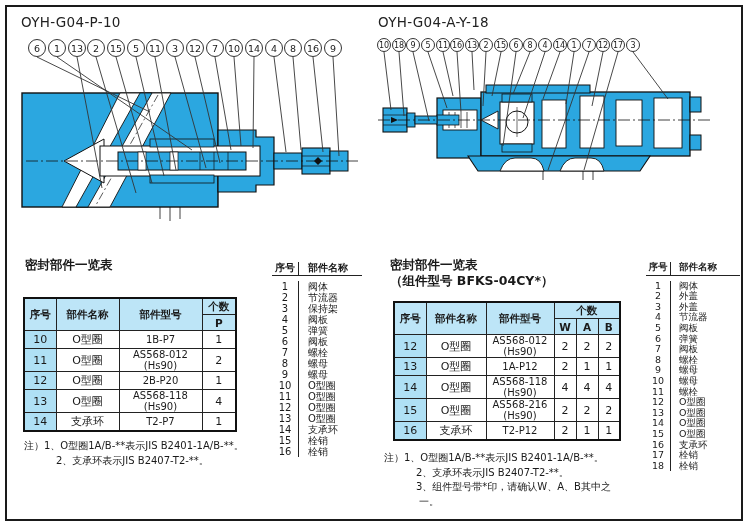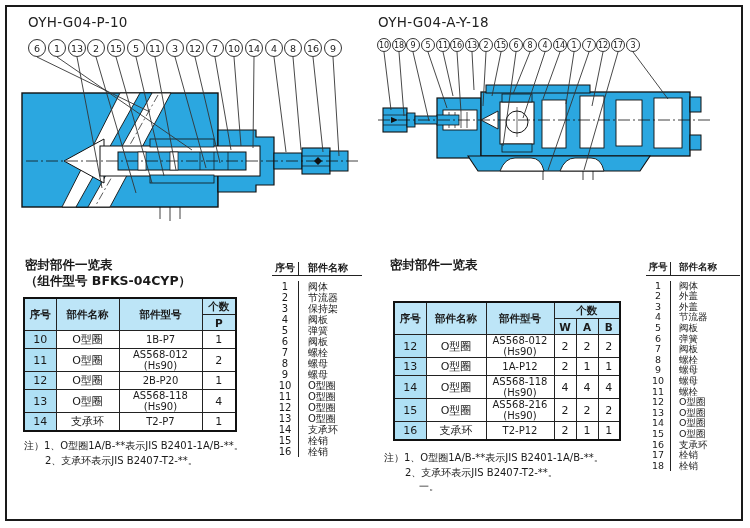--- a/index.html
+++ b/index.html
@@ -45,21 +45,21 @@
   .plist .phead{font-weight:bold;border-bottom:1.2px solid #222;margin-bottom:5px}
   .plist .phead .pname{padding-bottom:2px}
   .plist.middle{left:272px;top:262px;width:90px}
   .plist.rlist{left:646px;top:262px;width:94px;font-size:9.5px;line-height:10.6px}
   .plist.rlist .pno{width:24px}
   .plist.rlist .pname{padding-left:8px}
   
   .notes{position:absolute;z-index:2;font-size:10px;line-height:14.7px}
   .notes.lnotes{left:24px;top:439px}
   .notes.rnotes{left:384px;top:451px}
-  .notes .in1{margin-left:21px}
+  .notes .in1{margin-left:32px}
   .notes .in2{margin-left:35px}
 </style>
 </head>
 <body>
 
 <div class="page-border"></div>
 
 <svg class="drawings" width="750" height="528" viewBox="0 0 750 528">
 
   <g>
@@ -172,21 +172,21 @@
       <line x1="560" y1="52" x2="543" y2="99"></line>
       <line x1="574" y1="52" x2="566" y2="104"></line>
       <line x1="589" y1="52" x2="548" y2="170"></line>
       <line x1="603" y1="52" x2="592" y2="106"></line>
       <line x1="618" y1="52" x2="584" y2="170"></line>
       <line x1="633" y1="52" x2="668" y2="99"></line>
     </g>
   </g>
 </svg>
 
-<div class="dtitle" style="left:28px;top:14px">OYH-G04-P-10</div>
+<div class="dtitle" style="left:21px;top:14px">OYH-G04-P-10</div>
 <div class="dtitle" style="left:378px;top:14px">OYH-G04-A-Y-18</div>
 
 <span class="co l" style="left:28px">6</span>
 <span class="co l" style="left:48px">1</span>
 <span class="co l" style="left:68px">13</span>
 <span class="co l" style="left:87px">2</span>
 <span class="co l" style="left:107px">15</span>
 <span class="co l" style="left:127px">5</span>
 <span class="co l" style="left:146px">11</span>
 <span class="co l" style="left:166px">3</span>
@@ -213,21 +213,20 @@
 <span class="co r" style="left:538px">4</span>
 <span class="co r" style="left:553px">14</span>
 <span class="co r" style="left:567px">1</span>
 <span class="co r" style="left:582px">7</span>
 <span class="co r" style="left:596px">12</span>
 <span class="co r" style="left:611px">17</span>
 <span class="co r" style="left:626px">3</span>
 
 <div class="tbl-title" style="left:25px;top:257px">
   <div>密封部件一览表</div>
-  <div>（组件型号 BFKS-04CYP）</div>
 </div>
 
 <table class="seal lt">
   <colgroup>
       <col style="width:32px">
       <col style="width:63px">
       <col style="width:83px">
       <col style="width:34px">
     </colgroup>
   <tbody>
@@ -344,20 +343,21 @@
       <span class="pname">栓销</span>
     </div>
   <div class="row">
       <span class="pno">16</span>
       <span class="pname">栓销</span>
     </div>
 </div>
 
 <div class="tbl-title" style="left:390px;top:257px">
   <div>密封部件一览表</div>
+  <div>（组件型号 BFKS-04CY*）</div>
 </div>
 
 <table class="seal rt">
   <colgroup>
       <col style="width:32px">
       <col style="width:60px">
       <col style="width:68px">
       <col style="width:22px">
       <col style="width:22px">
       <col style="width:22px">
@@ -413,20 +413,21 @@
     <td>2</td>
     <td>1</td>
     <td>1</td>
   </tr>
 </tbody>
   </table>
 
 <div class="notes rnotes">
   <div>注）1、O型圈1A/B-**表示JIS B2401-1A/B-**。</div>
   <div class="in1">2、支承环表示JIS B2407-T2-**。</div>
+  <div class="in1">3、组件型号带*印，请确认W、A、B其中之</div>
   <div class="in2">一。</div>
 </div>
 
 <div class="plist rlist">
   <div class="row phead">
     <span class="pno">序号</span>
     <span class="pname">部件名称</span>
   </div>
   <div class="row">
       <span class="pno">1</span>

